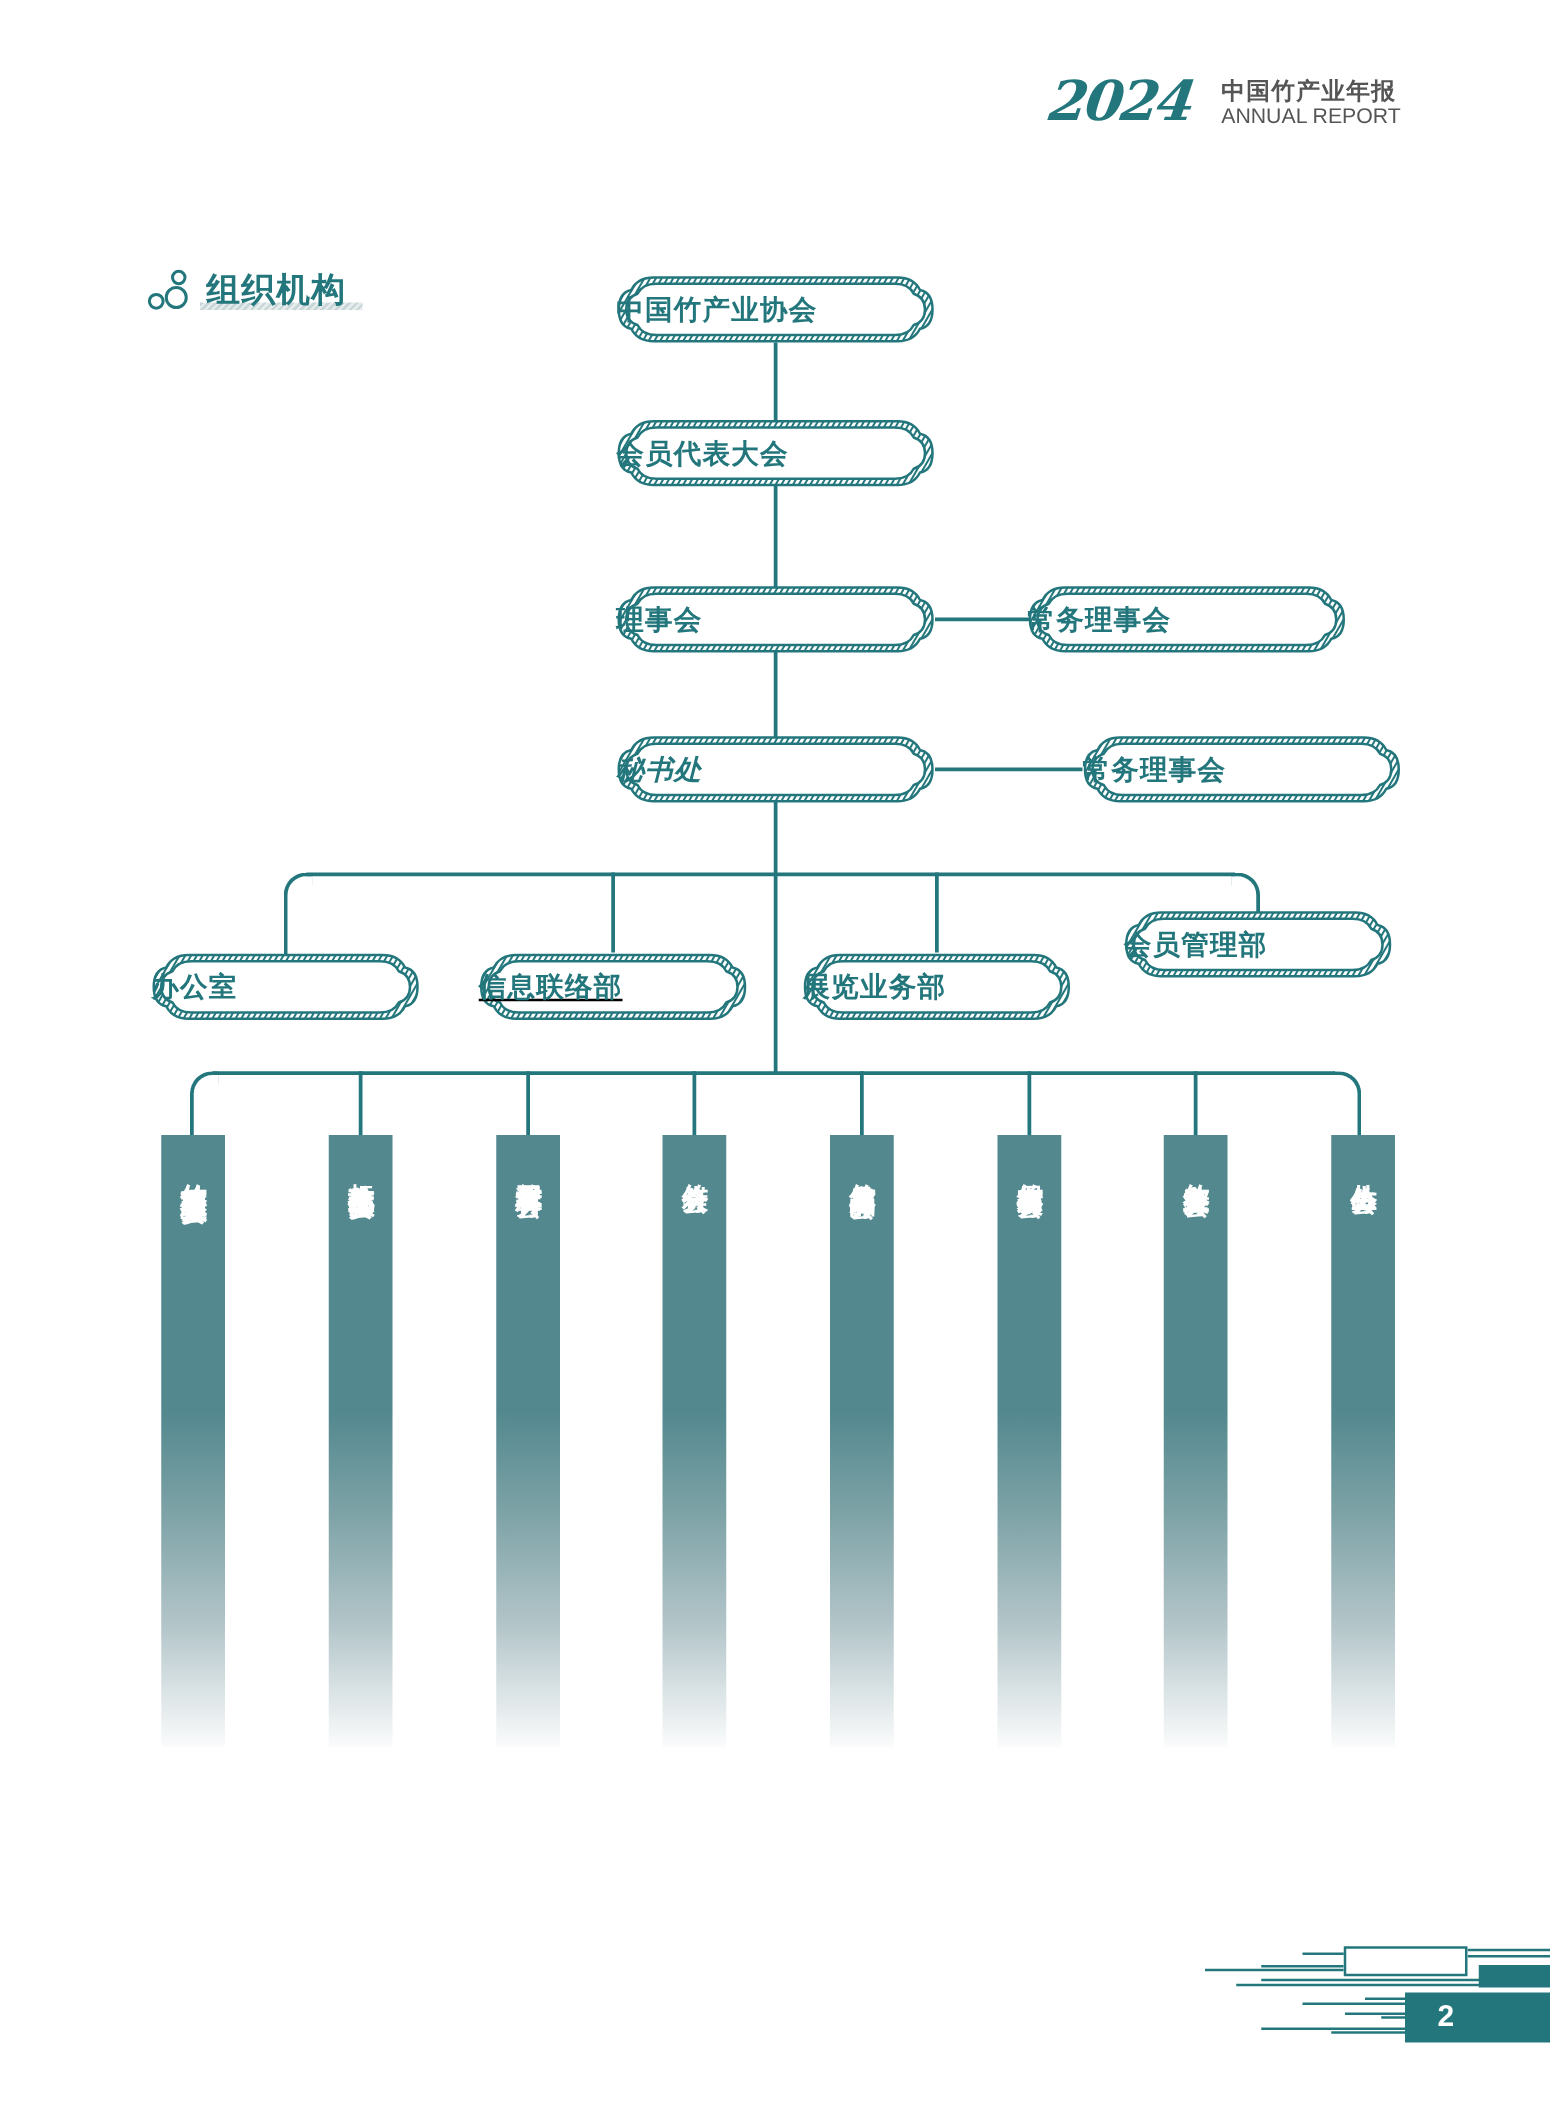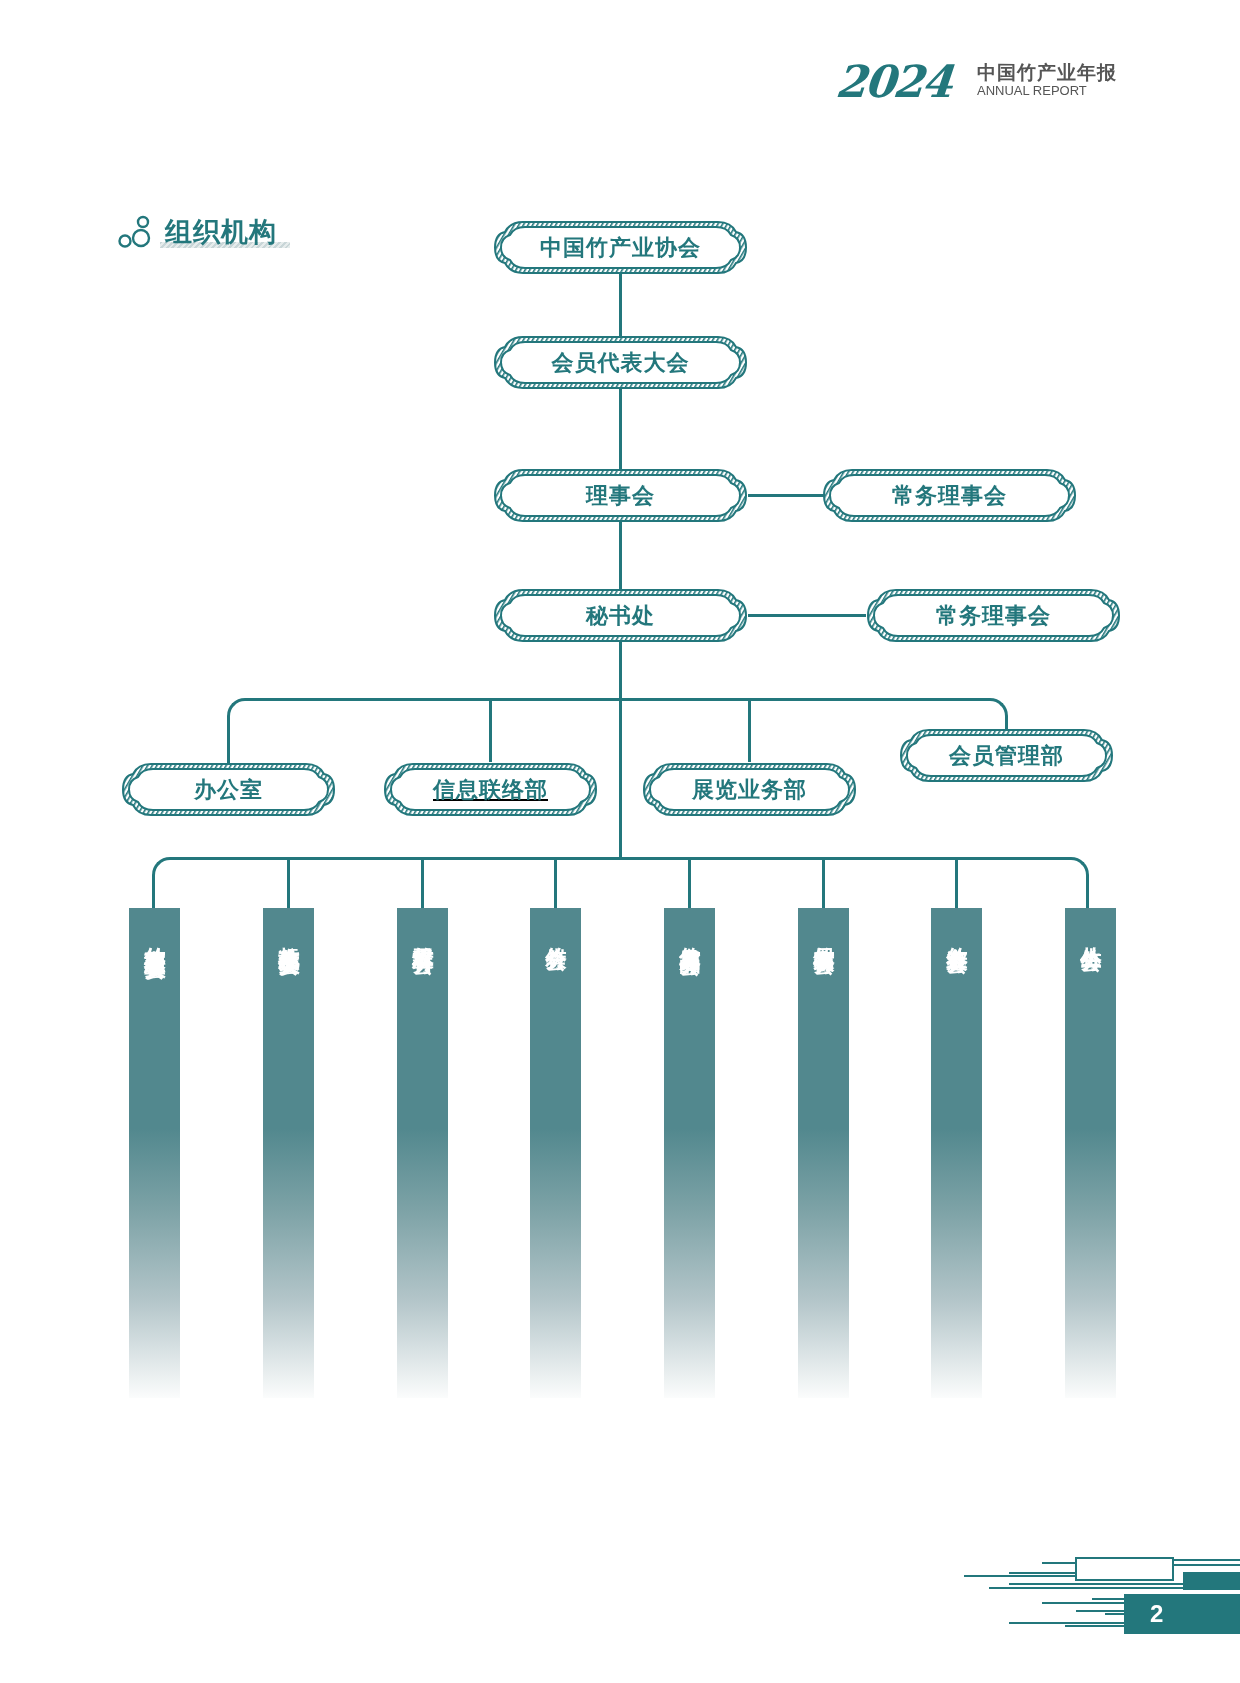--- a/index.html
+++ b/index.html
@@ -1,30 +1,30 @@
 <!DOCTYPE html>
 <html><head>
 <meta charset="utf-8">
 <style>
   html,body{margin:0;padding:0;background:#fff;}
   body{width:1240px;height:1683px;position:relative;overflow:hidden;font-family:"DejaVu Sans","Liberation Sans",sans-serif;}
   .abs{position:absolute;}
   
   .logo-year{position:absolute;left:840px;top:56px;font-family:"DejaVu Serif",serif;font-style:italic;font-weight:bold;font-size:44px;letter-spacing:-2px;color:#23777c;transform:skewX(-8deg);}
   .logo-cn{position:absolute;left:977px;top:60px;font-size:19px;font-weight:bold;color:#555;letter-spacing:1px;}
-  .logo-en{position:absolute;left:977px;top:83px;font-family:"Liberation Sans",sans-serif;font-size:13px;color:#555;}
+  .logo-en{position:absolute;left:977px;top:83px;font-family:"Liberation Sans",sans-serif;font-size:17px;color:#555;}
   
   .sec-title{position:absolute;left:165px;top:214px;font-size:27px;font-weight:bold;color:#23777c;letter-spacing:1px;}
   .sec-underline{position:absolute;left:160px;top:242px;width:130px;height:6px;background:repeating-linear-gradient(135deg,#c9d6d8 0 2px,#e6ecec 2px 4px);}
   
   .line{position:absolute;background:#23777c;}
   .curve{position:absolute;border:3px solid #23777c;border-right:none;border-bottom:none;border-top-left-radius:18px;}
   .curve-r{position:absolute;border:3px solid #23777c;border-left:none;border-bottom:none;border-top-right-radius:18px;}
   
-  .node{position:absolute;height:55px;display:flex;align-items:center;justify-content:center;}
+  .node{position:absolute;height:55px;display:flex;align-items:center;justify-content:flex-start;}
   .node svg{position:absolute;left:0;top:0;width:100%;height:100%;overflow:visible;}
   .node span{position:relative;font-size:22px;font-weight:bold;color:#23777c;letter-spacing:1px;}
   
   .bar{position:absolute;top:908px;width:51px;height:490px;background:linear-gradient(to bottom,#52888e 0%,#52888e 45%,#7ea3a7 62%,#b3c5c9 80%,#fbfcfc 100%);}
   .bar span{display:block;writing-mode:vertical-rl;text-orientation:upright;color:#fff;font-size:21px;font-weight:bold;letter-spacing:1px;margin:22px auto 0;line-height:51px;width:51px;text-align:left;}
   
   .fline{position:absolute;height:2px;background:#23777c;}
 </style>
 </head>
 <body>
@@ -95,21 +95,21 @@
 </div>
 
 <div class="node" style="left:822px;top:468px;width:255px;">
   <svg viewBox="0 0 255 55" preserveAspectRatio="none">
     <path d="M30,2 H225 Q238,2 243,12 Q253,14 253,27.5 Q253,41 243,43 Q238,53 225,53 H30 Q17,53 12,43 Q2,41 2,27.5 Q2,14 12,12 Q17,2 30,2 Z" fill="url(#rope)" stroke="#23777c" stroke-width="2"></path>
     <path d="M32,7 H223 Q234,7 238,15 Q247,18 247,27.5 Q247,37 238,40 Q234,48 223,48 H32 Q21,48 17,40 Q8,37 8,27.5 Q8,18 17,15 Q21,7 32,7 Z" fill="#fff" stroke="#23777c" stroke-width="2"></path>
   </svg>
   <span>常务理事会</span>
 </div>
 
-<div class="node" style="left:493px;top:588px;width:255px;">
+<div class="node" style="left:493px;top:588px;width:255px;font-style:italic;">
   <svg viewBox="0 0 255 55" preserveAspectRatio="none">
     <path d="M30,2 H225 Q238,2 243,12 Q253,14 253,27.5 Q253,41 243,43 Q238,53 225,53 H30 Q17,53 12,43 Q2,41 2,27.5 Q2,14 12,12 Q17,2 30,2 Z" fill="url(#rope)" stroke="#23777c" stroke-width="2"></path>
     <path d="M32,7 H223 Q234,7 238,15 Q247,18 247,27.5 Q247,37 238,40 Q234,48 223,48 H32 Q21,48 17,40 Q8,37 8,27.5 Q8,18 17,15 Q21,7 32,7 Z" fill="#fff" stroke="#23777c" stroke-width="2"></path>
   </svg>
   <span>秘书处</span>
 </div>
 
 <div class="node" style="left:866px;top:588px;width:255px;">
   <svg viewBox="0 0 255 55" preserveAspectRatio="none">
     <path d="M30,2 H225 Q238,2 243,12 Q253,14 253,27.5 Q253,41 243,43 Q238,53 225,53 H30 Q17,53 12,43 Q2,41 2,27.5 Q2,14 12,12 Q17,2 30,2 Z" fill="url(#rope)" stroke="#23777c" stroke-width="2"></path>

